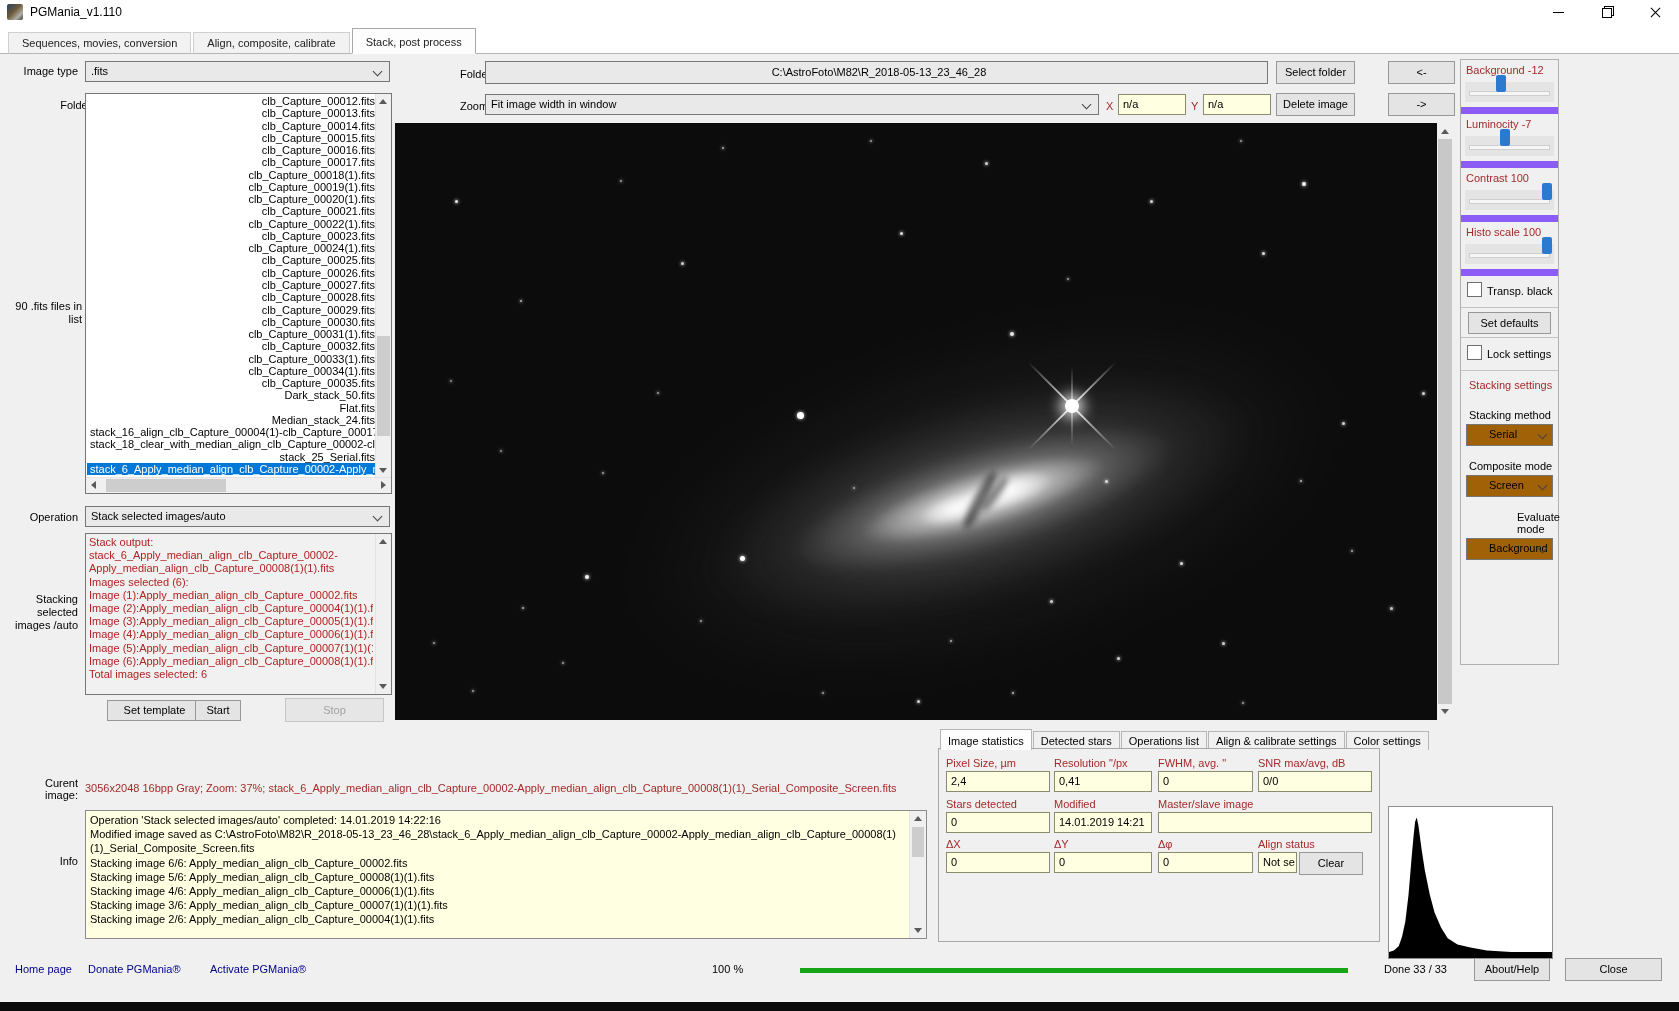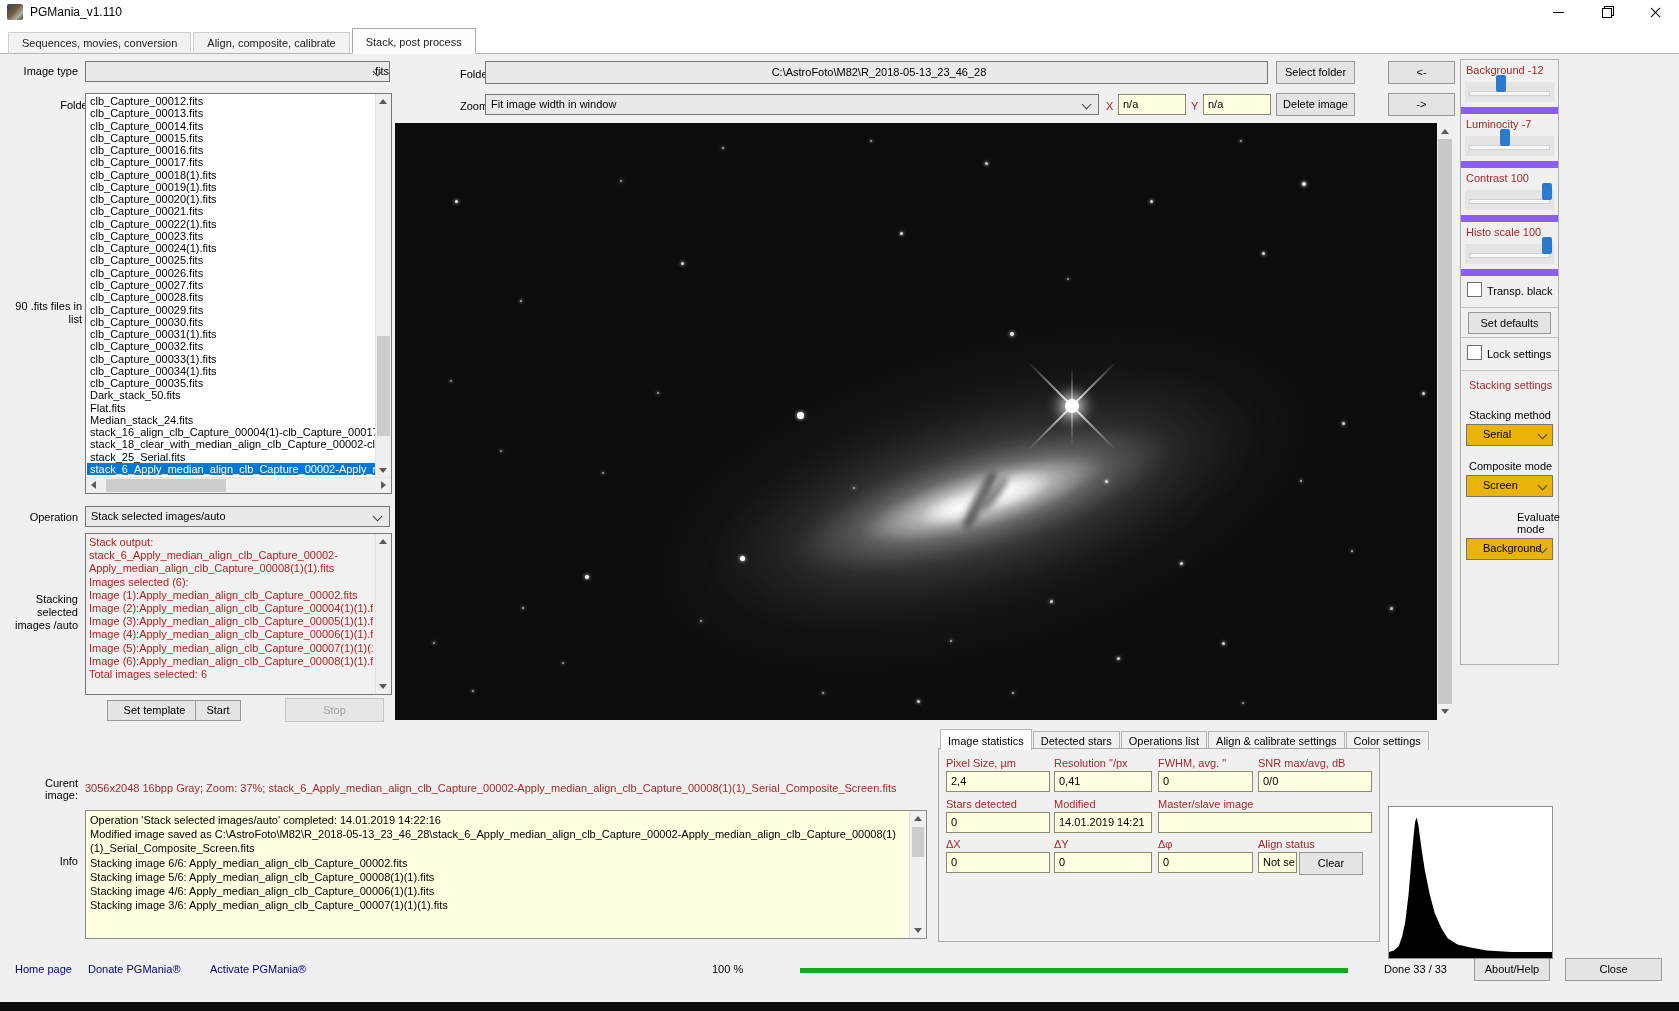--- a/index.html
+++ b/index.html
@@ -52,21 +52,21 @@
   .sb-thumb{position:absolute;background:#cdcdcd;}
   .arr{position:absolute;width:0;height:0;}
   .arr.up{border-left:4px solid transparent;border-right:4px solid transparent;border-bottom:5px solid #5a5a5a;}
   .arr.down{border-left:4px solid transparent;border-right:4px solid transparent;border-top:5px solid #5a5a5a;}
   .arr.left{border-top:4px solid transparent;border-bottom:4px solid transparent;border-right:5px solid #5a5a5a;}
   .arr.right{border-top:4px solid transparent;border-bottom:4px solid transparent;border-left:5px solid #5a5a5a;}
 
   
   #filelist-box{position:absolute;left:85px;top:93px;width:305px;height:399px;background:#fff;
                 border:1px solid #767676;}
-  #file-items{position:absolute;left:1px;top:1px;right:16px;bottom:16px;overflow:hidden;}
+  #file-items{position:absolute;left:1px;top:1px;right:16px;bottom:16px;overflow:hidden;text-align:right;}
   .fitem{height:12.28px;line-height:12.28px;padding-left:3px;white-space:nowrap;overflow:hidden;}
   .fitem.selected{background:#0078d7;color:#fff;}
 
   #stack-output{position:absolute;left:85px;top:533px;width:305px;height:160px;background:#f1f1f1;
                 border:1px solid #767676;}
   #stack-output-lines{position:absolute;left:3px;top:2px;right:18px;bottom:2px;overflow:hidden;}
   .out-line{color:#b22222;line-height:13.2px;white-space:nowrap;overflow:hidden;}
 
   #info-box{position:absolute;left:85px;top:810px;width:840px;height:127px;background:#ffffe1;
             border:1px solid #8b8b8b;}
@@ -113,22 +113,22 @@
 
   
   #right-panel{position:absolute;left:1460px;top:59px;width:97px;height:604px;
                border:1px solid #b0b0b0;background:#f0f0f0;}
   .slider-sec{position:relative;height:47px;border-bottom:7px solid #8b5cf6;}
   .slider-sec .red-label{padding:4px 0 0 5px;color:#a52a2a;white-space:nowrap;}
   .track-wrap{position:absolute;left:4px;right:4px;top:22px;height:20px;background:#e4e4e4;}
   .track{position:absolute;left:4px;right:4px;top:9px;height:3px;background:#f6f6f6;border:1px solid #cfcfcf;}
   .slider-thumb{position:absolute;top:-7px;width:10px;height:17px;background:#2c7ad0;border-radius:2px;}
   .rp-row{position:relative;border-bottom:1px solid #c3c3c3;}
-  .rp-dd{position:relative;margin:3px 5px 8px 5px;height:20px;background:#eab308;border:1px solid #767676;
-         line-height:19px;padding-left:16px;}
+  .rp-dd{position:relative;margin:3px 5px 8px 5px;height:20px;background:#a16207;border:1px solid #767676;
+         line-height:19px;padding-left:22px;}
   .rp-dd .chev{position:absolute;right:6px;top:6px;width:6px;height:6px;
          border-right:1px solid #454545;border-bottom:1px solid #454545;transform:rotate(45deg);}
 
   
   #stats-tabs{position:absolute;left:940px;top:729px;display:flex;align-items:flex-end;}
   .stab{background:#f0f0f0;border:1px solid #b5b5b5;border-bottom:none;padding:3px 7px;margin-right:1px;
         white-space:nowrap;}
   .stab.active{background:#fdfdfd;padding-top:5px;position:relative;z-index:2;}
   #stats-panel{position:absolute;left:938px;top:748px;width:440px;height:192px;background:#f0f0f0;
                border:1px solid #a8a8a8;}
@@ -167,21 +167,21 @@
   <div id="tabstrip">
     <div class="tabs-inner">
 
     <div class="tab"><span>Sequences, movies, conversion</span></div>
         <div class="tab"><span>Align, composite, calibrate</span></div>
         <div class="tab active"><span>Stack, post process</span></div>
       </div>
   </div>
 
   <div class="lbl" style="left:0;top:65px;width:78px;text-align:right;">Image type</div>
-  <div class="dd" style="left:85px;top:61px;width:298px;height:19px;text-align:right;">
+  <div class="dd" style="left:85px;top:61px;width:298px;height:19px;">
     <span>.fits</span><span class="chev"></span>
   </div>
 
   <div class="lbl" style="left:0;top:99px;width:78px;text-align:right;padding-left:36px;">Folder files</div>
   <div id="filelist-box">
     <div id="file-items">
 
     <div class="fitem">clb_Capture_00012.fits</div>
         <div class="fitem">clb_Capture_00013.fits</div>
         <div class="fitem">clb_Capture_00014.fits</div>
@@ -264,20 +264,21 @@
   <div class="lbl" style="left:20px;top:855px;width:58px;text-align:right;">Info</div>
   <div id="info-box">
     <div id="info-lines">
 
     <div class="info-line">Operation 'Stack selected images/auto' completed: 14.01.2019 14:22:16</div>
         <div class="info-line">Modified image saved as C:\AstroFoto\M82\R_2018-05-13_23_46_28\stack_6_Apply_median_align_clb_Capture_00002-Apply_median_align_clb_Capture_00008(1)(1)_Serial_Composite_Screen.fits</div>
         <div class="info-line">Stacking image 6/6: Apply_median_align_clb_Capture_00002.fits</div>
         <div class="info-line">Stacking image 5/6: Apply_median_align_clb_Capture_00008(1)(1).fits</div>
         <div class="info-line">Stacking image 4/6: Apply_median_align_clb_Capture_00006(1)(1).fits</div>
         <div class="info-line">Stacking image 3/6: Apply_median_align_clb_Capture_00007(1)(1)(1).fits</div>
+        <div class="info-line">Stacking image 2/6: Apply_median_align_clb_Capture_00004(1)(1).fits</div>
       </div>
     <div class="sb-v" style="right:0;top:0;width:16px;bottom:0;">
       <div class="arr up" style="left:4px;top:5px;"></div>
       <div class="sb-thumb" style="left:2px;right:2px;top:16px;height:30px;"></div>
       <div class="arr down" style="left:4px;bottom:5px;"></div>
     </div>
   </div>
 
   <div class="lbl" style="left:460px;top:68px;">Folder</div>
   <div class="field" style="left:485px;top:61px;width:776px;height:21px;">C:\AstroFoto\M82\R_2018-05-13_23_46_28</div>

